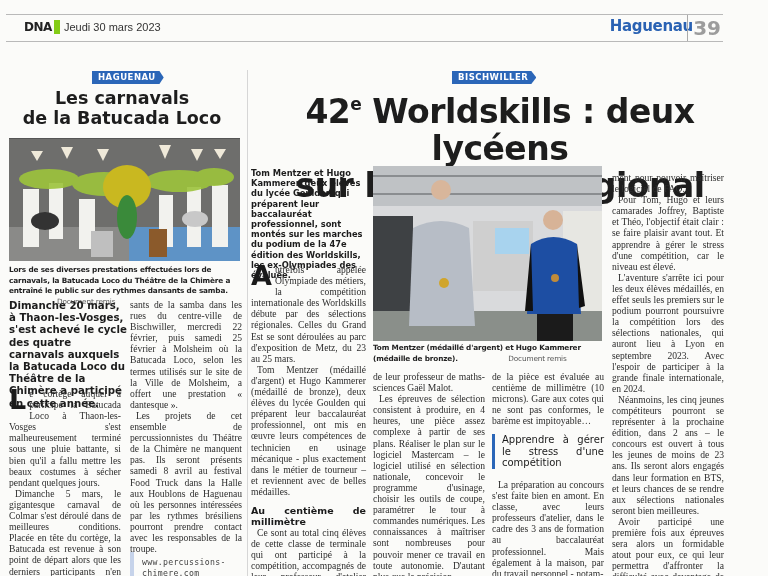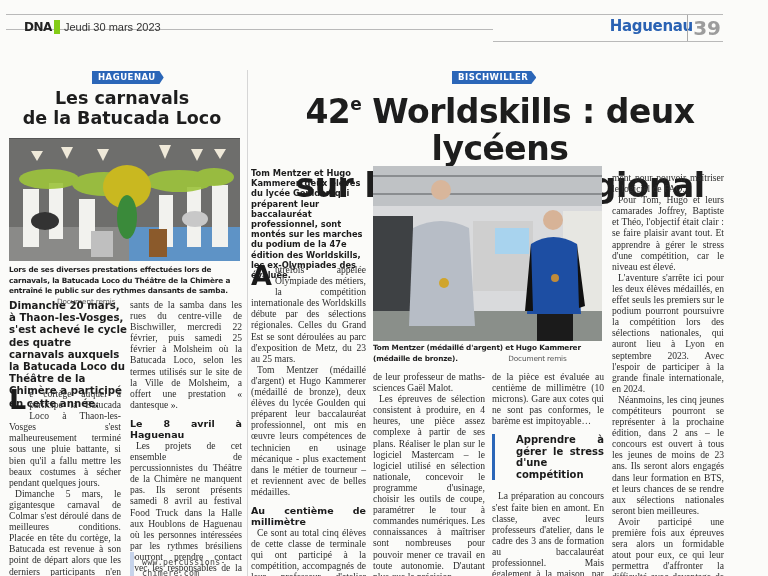--- a/index.html
+++ b/index.html
@@ -1,19 +1,19 @@
 <!DOCTYPE html>
 <html><head>
 <meta charset="utf-8">
 <style>
   * { margin: 0; padding: 0; box-sizing: border-box; }
   html, body { width: 768px; height: 576px; overflow: hidden; background: #fbfbf9; }
   body { position: relative; font-family: "Liberation Serif", serif; color: #2a2a2a; }
 
-  .hdr { position: absolute; left: 6px; top: 14px; width: 487px; height: 16px; border-top: 1px solid #b9b9b9; border-bottom: 1px solid #b9b9b9; }
+  .hdr { position: absolute; left: 6px; top: 14px; width: 487px; height: 28px; border-top: 1px solid #b9b9b9; border-bottom: 1px solid #b9b9b9; }
   .hdr-right { position: absolute; left: 493px; top: 14px; width: 230px; height: 28px; border-top: 1px solid #b9b9b9; border-bottom: 1px solid #b9b9b9; }
   .logo { position: absolute; left: 18px; top: 5px; font-family: "DejaVu Sans", sans-serif; font-weight: bold; font-size: 12px; letter-spacing: -0.5px; color: #222; }
   .hdate { position: absolute; left: 48px; top: 5px; border-left: 6px solid #84cc16; padding-left: 4px; font-family: "Liberation Sans", sans-serif; font-size: 11px; color: #333; line-height: 14px; }
   .section { position: absolute; right: 30px; top: 2px; font-family: "DejaVu Sans", sans-serif; font-weight: bold; font-size: 15px; color: #2a62b3; letter-spacing: -0.3px; }
   .pageno { position: absolute; right: 2px; top: 0px; height: 26px; border-left: 1px solid #aaa; padding-left: 5px; font-family: "DejaVu Sans", sans-serif; font-weight: bold; font-size: 20px; color: #9c9c9c; line-height: 26px; }
 
   .kicker { position: absolute; background: #2b66b8; color: #fff; font-family: "DejaVu Sans", sans-serif; font-weight: bold; font-size: 8.5px; letter-spacing: 0.5px; padding: 1px 8px 1px 6px; line-height: 11px; clip-path: polygon(0 0, 94% 0, 100% 50%, 94% 100%, 0 100%); }
 
   .h1 { position: absolute; text-align: center; font-family: "DejaVu Sans", sans-serif; font-weight: bold; color: #1d1d1d; }
   .rule { position: absolute; height: 1px; background: #555; }
@@ -21,21 +21,21 @@
   .photo { position: absolute; overflow: hidden; }
   .caption { position: absolute; font-family: "DejaVu Sans", sans-serif; font-weight: bold; font-size: 7.3px; line-height: 10.5px; color: #222; letter-spacing: -0.15px; }
   .caption .credit { font-weight: normal; color: #555; padding-left: 48px; }
 
   .lead { position: absolute; font-family: "DejaVu Sans", sans-serif; font-weight: bold; color: #1c1c1c; }
   .col { position: absolute; font-size: 9.6px; line-height: 11.1px; text-align: justify; color: #2d2d2d; hyphens: auto; }
   .col p { text-indent: 6px; }
   .col p.noi { text-indent: 0; }
   .drop { float: left; font-family: "DejaVu Sans", sans-serif; font-weight: bold; font-size: 27px; line-height: 22px; margin: 1px 3px 0 0; color: #1a1a1a; }
   .inter { font-family: "DejaVu Sans", sans-serif; font-weight: bold; font-size: 9.5px; line-height: 11px; color: #1a1a1a; margin-top: 8px; }
-  .inter-boxed { font-family: "DejaVu Sans", sans-serif; font-weight: bold; font-size: 10px; line-height: 11.5px; color: #1a1a1a; border-left: 3px solid #2b66b8; padding-left: 21px; margin: 8px 0 10px 0; }
+  .inter-boxed { font-family: "DejaVu Sans", sans-serif; font-weight: normal; font-size: 10px; line-height: 11.5px; color: #1a1a1a; border-left: 3px solid #2b66b8; padding-left: 7px; margin: 8px 0 10px 0; }
   .weblink { position: absolute; border-left: 4px solid #c6d3ea; padding: 5px 0 0 8px; font-family: "DejaVu Sans Mono", monospace; font-size: 8.2px; line-height: 10.5px; color: #444; letter-spacing: 0.3px; }
   .vsep { position: absolute; width: 1px; background: #d6d6d6; }
 </style>
 </head>
 <body>
 
 <div class="hdr">
   <span class="logo">DNA</span>
   <span class="hdate">Jeudi 30 mars 2023</span>
 </div>
@@ -94,21 +94,20 @@
 <div class="lead" style="left:9px; top:300px; width:118px; font-size:10.2px; line-height:12.2px;">Dimanche 20 mars, à Thaon-les-Vosges, s'est achevé le cycle des quatre carnavals auxquels la Batucada Loco du Théâtre de la Chimère a participé en cette année.</div>
 
 <div class="col" style="left:9px; top:388px; width:112px;">
   <p class="noi"><span class="drop">L</span><span>e cortège auquel a participé la Batucada Loco à Thaon-les-Vosges s'est malheureusement terminé sous une pluie battante, si bien qu'il a fallu mettre les beaux costumes à sécher pendant quelques jours.</span></p>
   <p>Dimanche 5 mars, le gigantesque carnaval de Colmar s'est déroulé dans de meilleures conditions. Placée en tête du cortège, la Batucada est revenue à son point de départ alors que les derniers participants n'en étaient pas encore partis.</p>
 
 </div>
 
 <div class="col" style="left:130px; top:299px; width:112px;">
   <p class="noi">sants de la samba dans les rues du centre-ville de Bischwiller, mercredi 22 février, puis samedi 25 février à Molsheim où la Batucada Loco, selon les termes utilisés sur le site de la Ville de Molsheim, a offert une prestation « dantesque ».</p>
-  <div class="inter">Le 8 avril à Haguenau</div>
   <p>Les projets de cet ensemble de percussionnistes du Théâtre de la Chimère ne manquent pas. Ils seront présents samedi 8 avril au festival Food Truck dans la Halle aux Houblons de Haguenau où les personnes intéressées par les rythmes brésiliens pourront prendre contact avec les responsables de la troupe.</p>
 
 </div>
 <div class="weblink" style="left:130px; top:552px; width:108px; height:24px;">www.percussions-chimere.com</div>
 
 <div class="vsep" style="left:247px; top:70px; height:506px;"></div>
 
 <div class="kicker" style="left:452px; top:71px;">BISCHWILLER</div>
 <div class="h1" style="left:250px; top:86px; width:500px; font-size:33px; line-height:37px; letter-spacing:-0.5px;">
   <div><span>42</span><sup style="font-size:17px; vertical-align:13px;">e</sup><span> Worldskills : deux lycéens</span></div>

